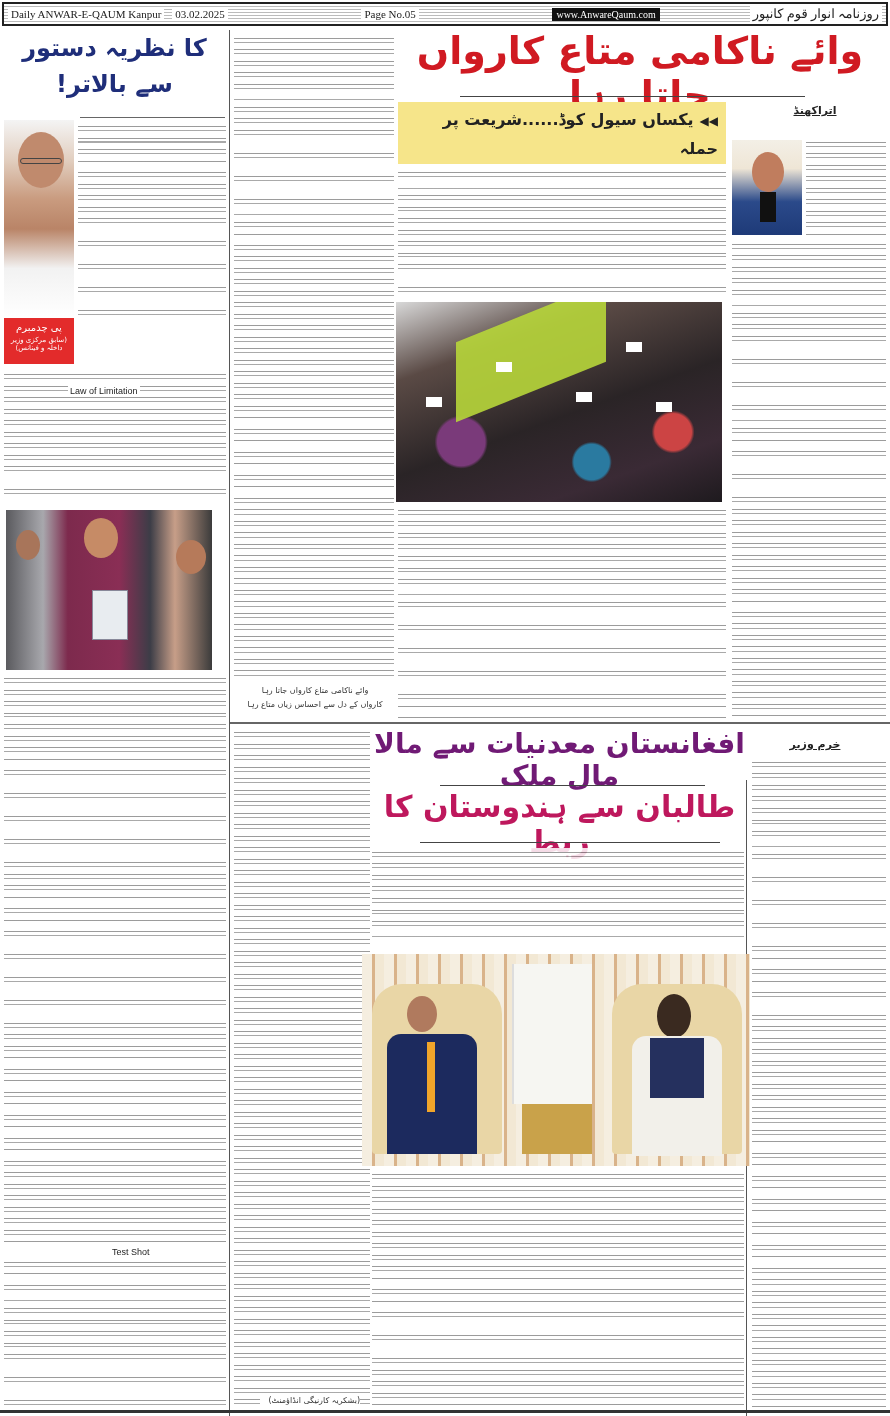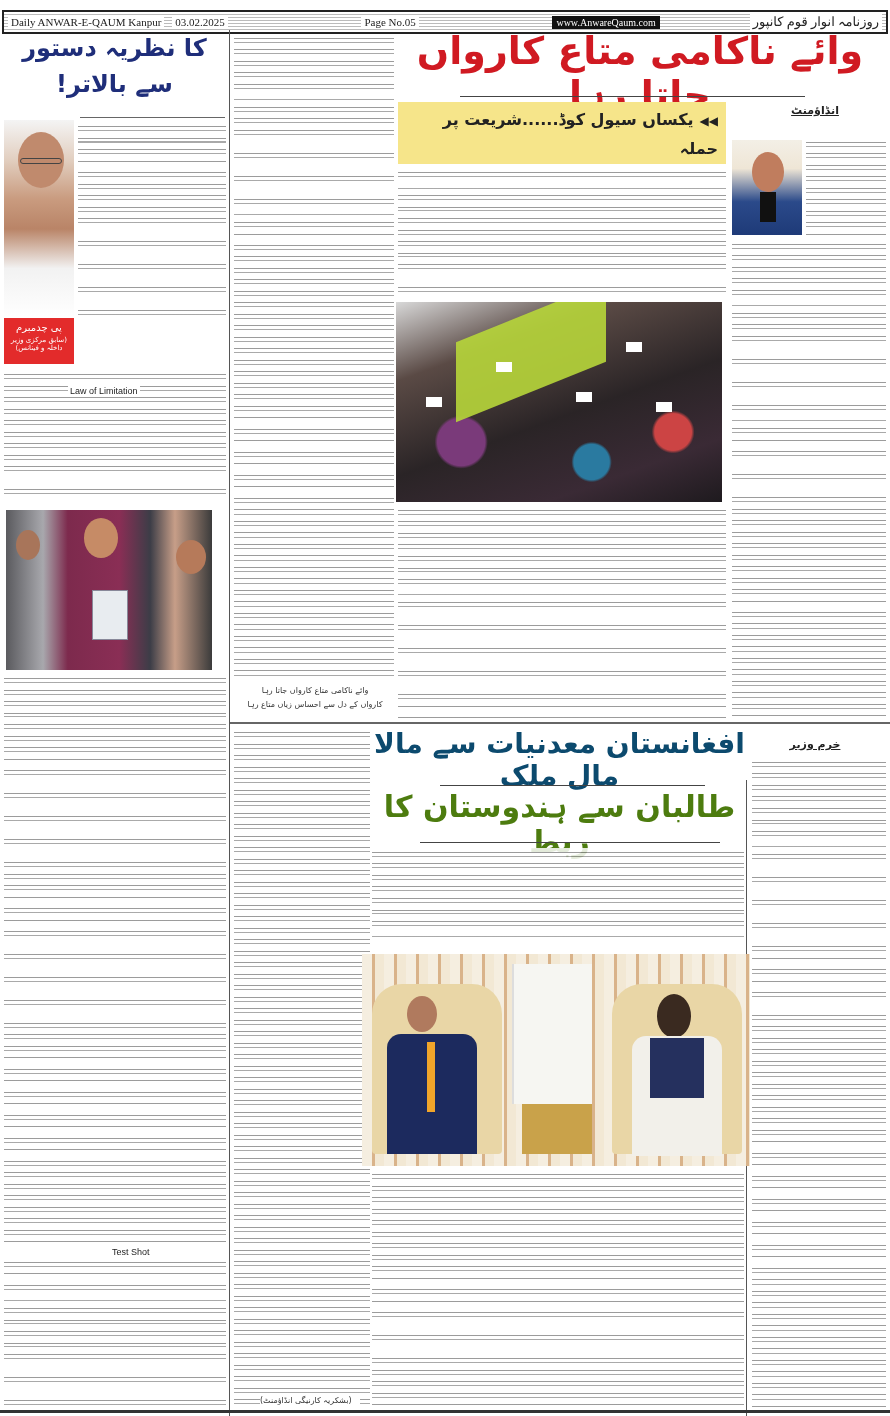--- a/index.html
+++ b/index.html
@@ -1,31 +1,31 @@
 <!DOCTYPE html>
 <html><head>
 <meta charset="utf-8">
 <style>
   * { box-sizing: border-box; margin: 0; padding: 0; }
   body { width: 890px; height: 1416px; background: #fff; font-family: "DejaVu Sans", sans-serif; color: #222; overflow: hidden; position: relative; }
-  .masthead { position: absolute; left: 2px; top: 10px; width: 886px; height: 24px; border: 2px solid #222; display: flex; align-items: center; font-family: "Liberation Serif", serif; font-size: 11px; padding: 0 4px; background: repeating-linear-gradient(#fff 0 2px, #bbb 2px 3px); }
+  .masthead { position: absolute; left: 2px; top: 2px; width: 886px; height: 24px; border: 2px solid #222; display: flex; align-items: center; font-family: "Liberation Serif", serif; font-size: 11px; padding: 0 4px; background: repeating-linear-gradient(#fff 0 2px, #bbb 2px 3px); }
   .masthead span { background: #fff; padding: 0 3px; }
   .mh-left { margin-right: 8px; }
   .mh-date { margin-right: auto; }
   .mh-page { margin-right: auto; }
   .mh-url { background: #111 !important; color: #fff; padding: 1px 4px !important; font-size: 10px; margin-right: 90px; }
   .mh-urdu { direction: rtl; font-weight: normal; font-size: 13px; }
   .vrule { position: absolute; width: 1px; background: #555; }
   .hrule { position: absolute; height: 2px; background: #666; }
   .lines { position: absolute; background: repeating-linear-gradient(#fff 0 4px, #8a8a8a 4px 5px, #fff 5px 8px, #9a9a9a 8px 9px, #fff 9px 11.5px); opacity: 0.85; }
   .headline { position: absolute; direction: rtl; text-align: center; font-family: "DejaVu Sans", sans-serif; font-weight: bold; line-height: 1.15; }
   .h-main { left: 400px; top: 30px; width: 480px; font-size: 38px; color: #d01a22; }
   .h-left { left: 2px; top: 30px; width: 225px; font-size: 24px; color: #1f2e7a; line-height: 1.5; }
-  .h-afg1 { left: 372px; top: 728px; width: 375px; font-size: 28px; color: #0c4a6e; }
-  .h-afg2 { left: 372px; top: 790px; width: 375px; font-size: 30px; color: #4d7c0f; }
+  .h-afg1 { left: 372px; top: 728px; width: 375px; font-size: 28px; color: #701a75; }
+  .h-afg2 { left: 372px; top: 790px; width: 375px; font-size: 30px; color: #be185d; }
   .yellow-box { position: absolute; left: 398px; top: 102px; width: 328px; height: 62px; background: #f6e58a; direction: rtl; padding: 4px 8px; }
   .yb-line { font-size: 16px; font-weight: bold; color: #222; line-height: 27px; }
   .yb-line .arrow { color: #222; font-size: 12px; margin-left: 6px; }
   .byline { position: absolute; direction: rtl; font-size: 11px; text-decoration: underline; font-weight: bold; }
   .photo { position: absolute; overflow: hidden; }
   .caption-red { position: absolute; left: 4px; top: 318px; width: 70px; height: 46px; background: #e32b2b; color: #fff; direction: rtl; text-align: center; font-size: 10px; padding-top: 4px; }
   .caption-red .sub { font-size: 7px; margin-top: 3px; }
   .law-label { position: absolute; left: 68px; top: 386px; font-family: "Liberation Sans", sans-serif; font-size: 9px; background: #fff; padding: 0 2px; }
   .testshot { position: absolute; left: 110px; top: 1247px; font-family: "Liberation Sans", sans-serif; font-size: 9px; background: #fff; padding: 0 2px; }
   .poem { position: absolute; direction: rtl; font-size: 8px; color: #333; line-height: 14px; text-align: center; }
@@ -74,21 +74,21 @@
 <div class="testshot">Test Shot</div>
 <div class="lines" style="left:4px; top:1258px; width:222px; height:150px;"></div>
 
 <div class="headline h-main">وائے ناکامی متاع کارواں جاتا رہا</div>
 <div class="hrule" style="left:460px; top:96px; width:345px; height:1px; background:#444;"></div>
 
 <div class="yellow-box">
   <div class="yb-line"><span class="arrow">◀◀</span><span>یکساں سیول کوڈ......شریعت پر حملہ</span></div>
 </div>
 
-<div class="byline" style="left:760px; top:104px; width:110px; text-align:center;">انڈاؤمنٹ</div>
+<div class="byline" style="left:760px; top:104px; width:110px; text-align:center;">اتراکھنڈ</div>
 <div class="photo" style="left:732px; top:140px; width:70px; height:95px; background: linear-gradient(180deg,#f3efe6 0%, #efe6d6 30%, #2b4a8a 65%, #1e3a78 100%);">
   <div style="position:absolute; left:20px; top:12px; width:32px; height:40px; border-radius:50%; background:#c07d5e;"></div>
   <div style="position:absolute; left:28px; top:52px; width:16px; height:30px; background:#111;"></div>
 </div>
 <div class="lines" style="left:806px; top:138px; width:80px; height:98px;"></div>
 <div class="lines" style="left:732px; top:240px; width:154px; height:478px;"></div>
 
 <div class="lines" style="left:398px; top:168px; width:328px; height:130px;"></div>
 <div class="photo" style="left:396px; top:302px; width:326px; height:200px; background: radial-gradient(circle at 20% 70%, #7a3a7a 0 8%, transparent 9%), radial-gradient(circle at 60% 80%, #2a7aa0 0 7%, transparent 8%), radial-gradient(circle at 85% 65%, #c44 0 6%, transparent 7%), linear-gradient(160deg, #d8d8d8 0%, #5a4a45 25%, #2a2426 55%, #3a2a35 80%, #1e1a1e 100%);">
   <div style="position:absolute; left:60px; top:10px; width:150px; height:80px; background:#b7d63a; transform: skewY(-22deg); opacity:0.9;"></div>
@@ -123,13 +123,13 @@
   <div style="position:absolute; left:45px; top:42px; width:30px; height:36px; border-radius:50%; background:#b07a5e;"></div>
   <div style="position:absolute; left:25px; top:80px; width:90px; height:120px; background:#1c2a5e; border-radius:14px 14px 0 0;"></div>
   <div style="position:absolute; left:65px; top:88px; width:8px; height:70px; background:#f1a52a;"></div>
   <div style="position:absolute; left:295px; top:40px; width:34px; height:44px; border-radius:50%; background:#3a2a20;"></div>
   <div style="position:absolute; left:270px; top:82px; width:90px; height:120px; background:#f2f0ea; border-radius:14px 14px 0 0;"></div>
   <div style="position:absolute; left:288px; top:84px; width:54px; height:60px; background:#25305e;"></div>
   <div style="position:absolute; left:160px; top:150px; width:70px; height:50px; background:#c9a24a;"></div>
 </div>
 
 <div class="lines" style="left:372px; top:1170px; width:372px; height:238px;"></div>
-<div class="credit" style="left:260px; top:1396px; width:100px; text-align:left; background:#fff;">(بشکریہ کارنیگی انڈاؤمنٹ)</div>
+<div class="credit" style="left:260px; top:1396px; width:100px; text-align:right; background:#fff;">(بشکریہ کارنیگی انڈاؤمنٹ)</div>
 
 </body></html>

